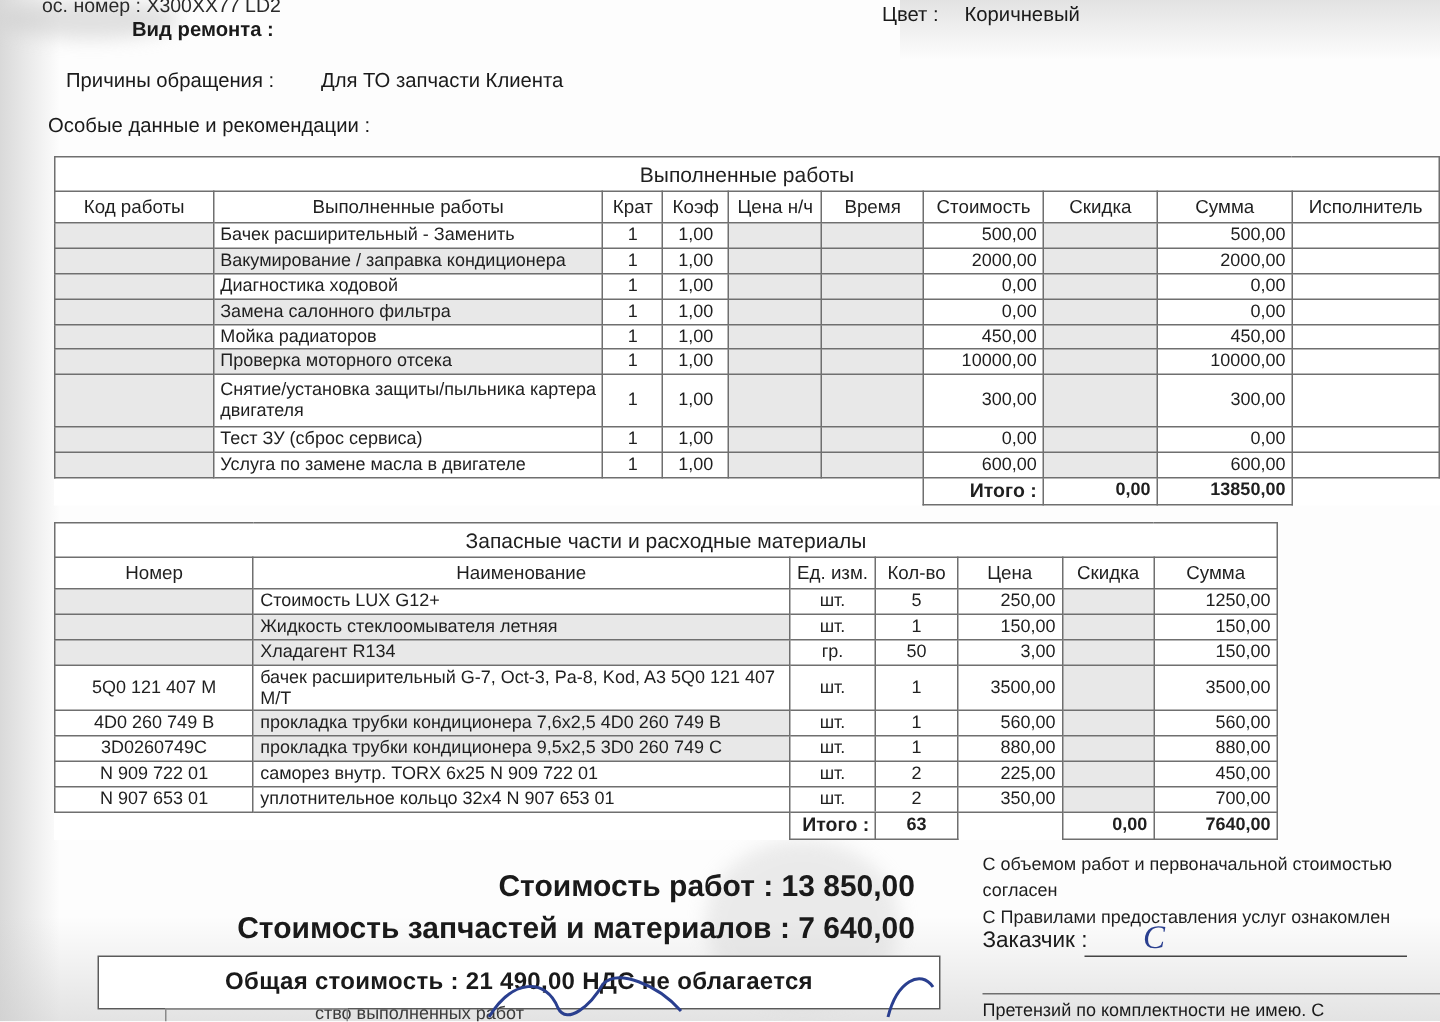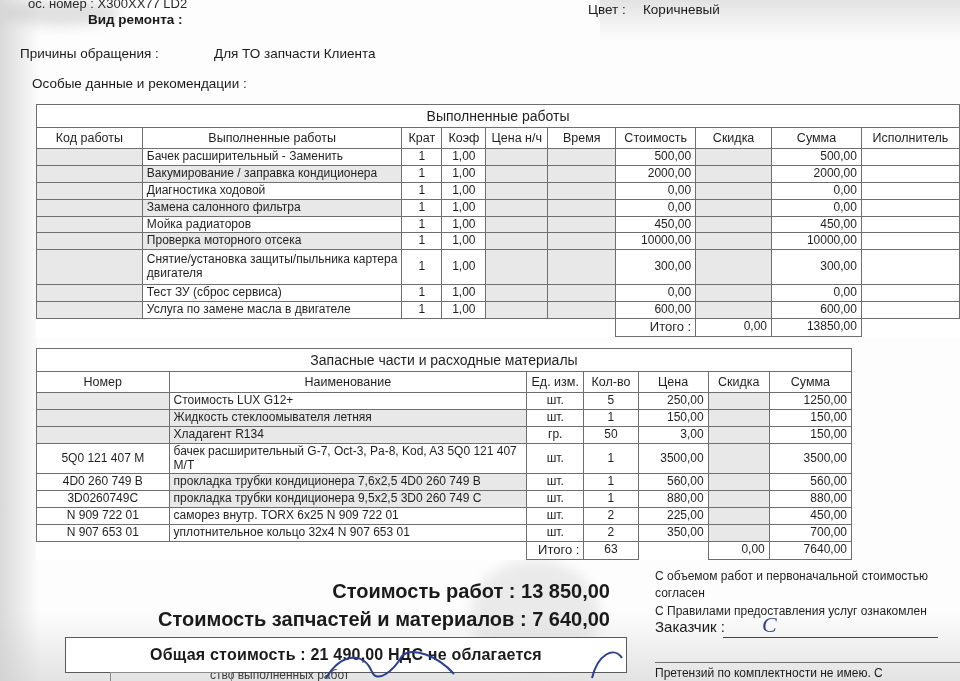--- a/index.html
+++ b/index.html
@@ -96,21 +96,21 @@
   }
   .colhdr td {
     text-align: center;
     font-size: 12.5px;
     padding: 3px 2px;
   }
   .c { text-align: center; }
   .r { text-align: right; }
   .l { text-align: left; }
   .gray { background: #e8e8e8; }
-  .totals td { font-weight: normal; }
+  .totals td { font-weight: bold; }
   .lbl-tot { text-align: right; font-weight: bold; font-size: 13px; }
 
   
   #works-table { left: 36px; top: 104px; width: 924px; }
   #parts-table { left: 36px; top: 348px; width: 816px; }
 
   
   .sum {
     position: absolute;
     font-size: 20px;
@@ -195,21 +195,21 @@
   <div class="blob" style="left:470px;top:560px;width:130px;height:110px;opacity:.35;"></div>
 
   <div class="top-strip">
     <span class="cut">ос. номер : Х300ХХ77 LD2</span>
   </div>
 
   <div class="hdr" style="left:588px; top:2px;">Цвет :</div>
   <div class="hdr" style="left:643px; top:2px;">Коричневый</div>
 
   <div class="hdr hdr-bold" style="left:58px; top:12px;padding-left:30px;">Вид ремонта :</div>
-  <div class="hdr" style="left:20px; top:46px;">Причины обращения :</div>
+  <div class="hdr" style="left:44px; top:46px;">Причины обращения :</div>
   <div class="hdr" style="left:214px; top:46px;">Для ТО запчасти Клиента</div>
   <div class="hdr" style="left:32px; top:76px;">Особые данные и рекомендации :</div>
 
   <table id="works-table">
     <colgroup>
       <col style="width:106px">
       <col style="width:260px">
       <col style="width:40px">
       <col style="width:44px">
       <col style="width:62px">

